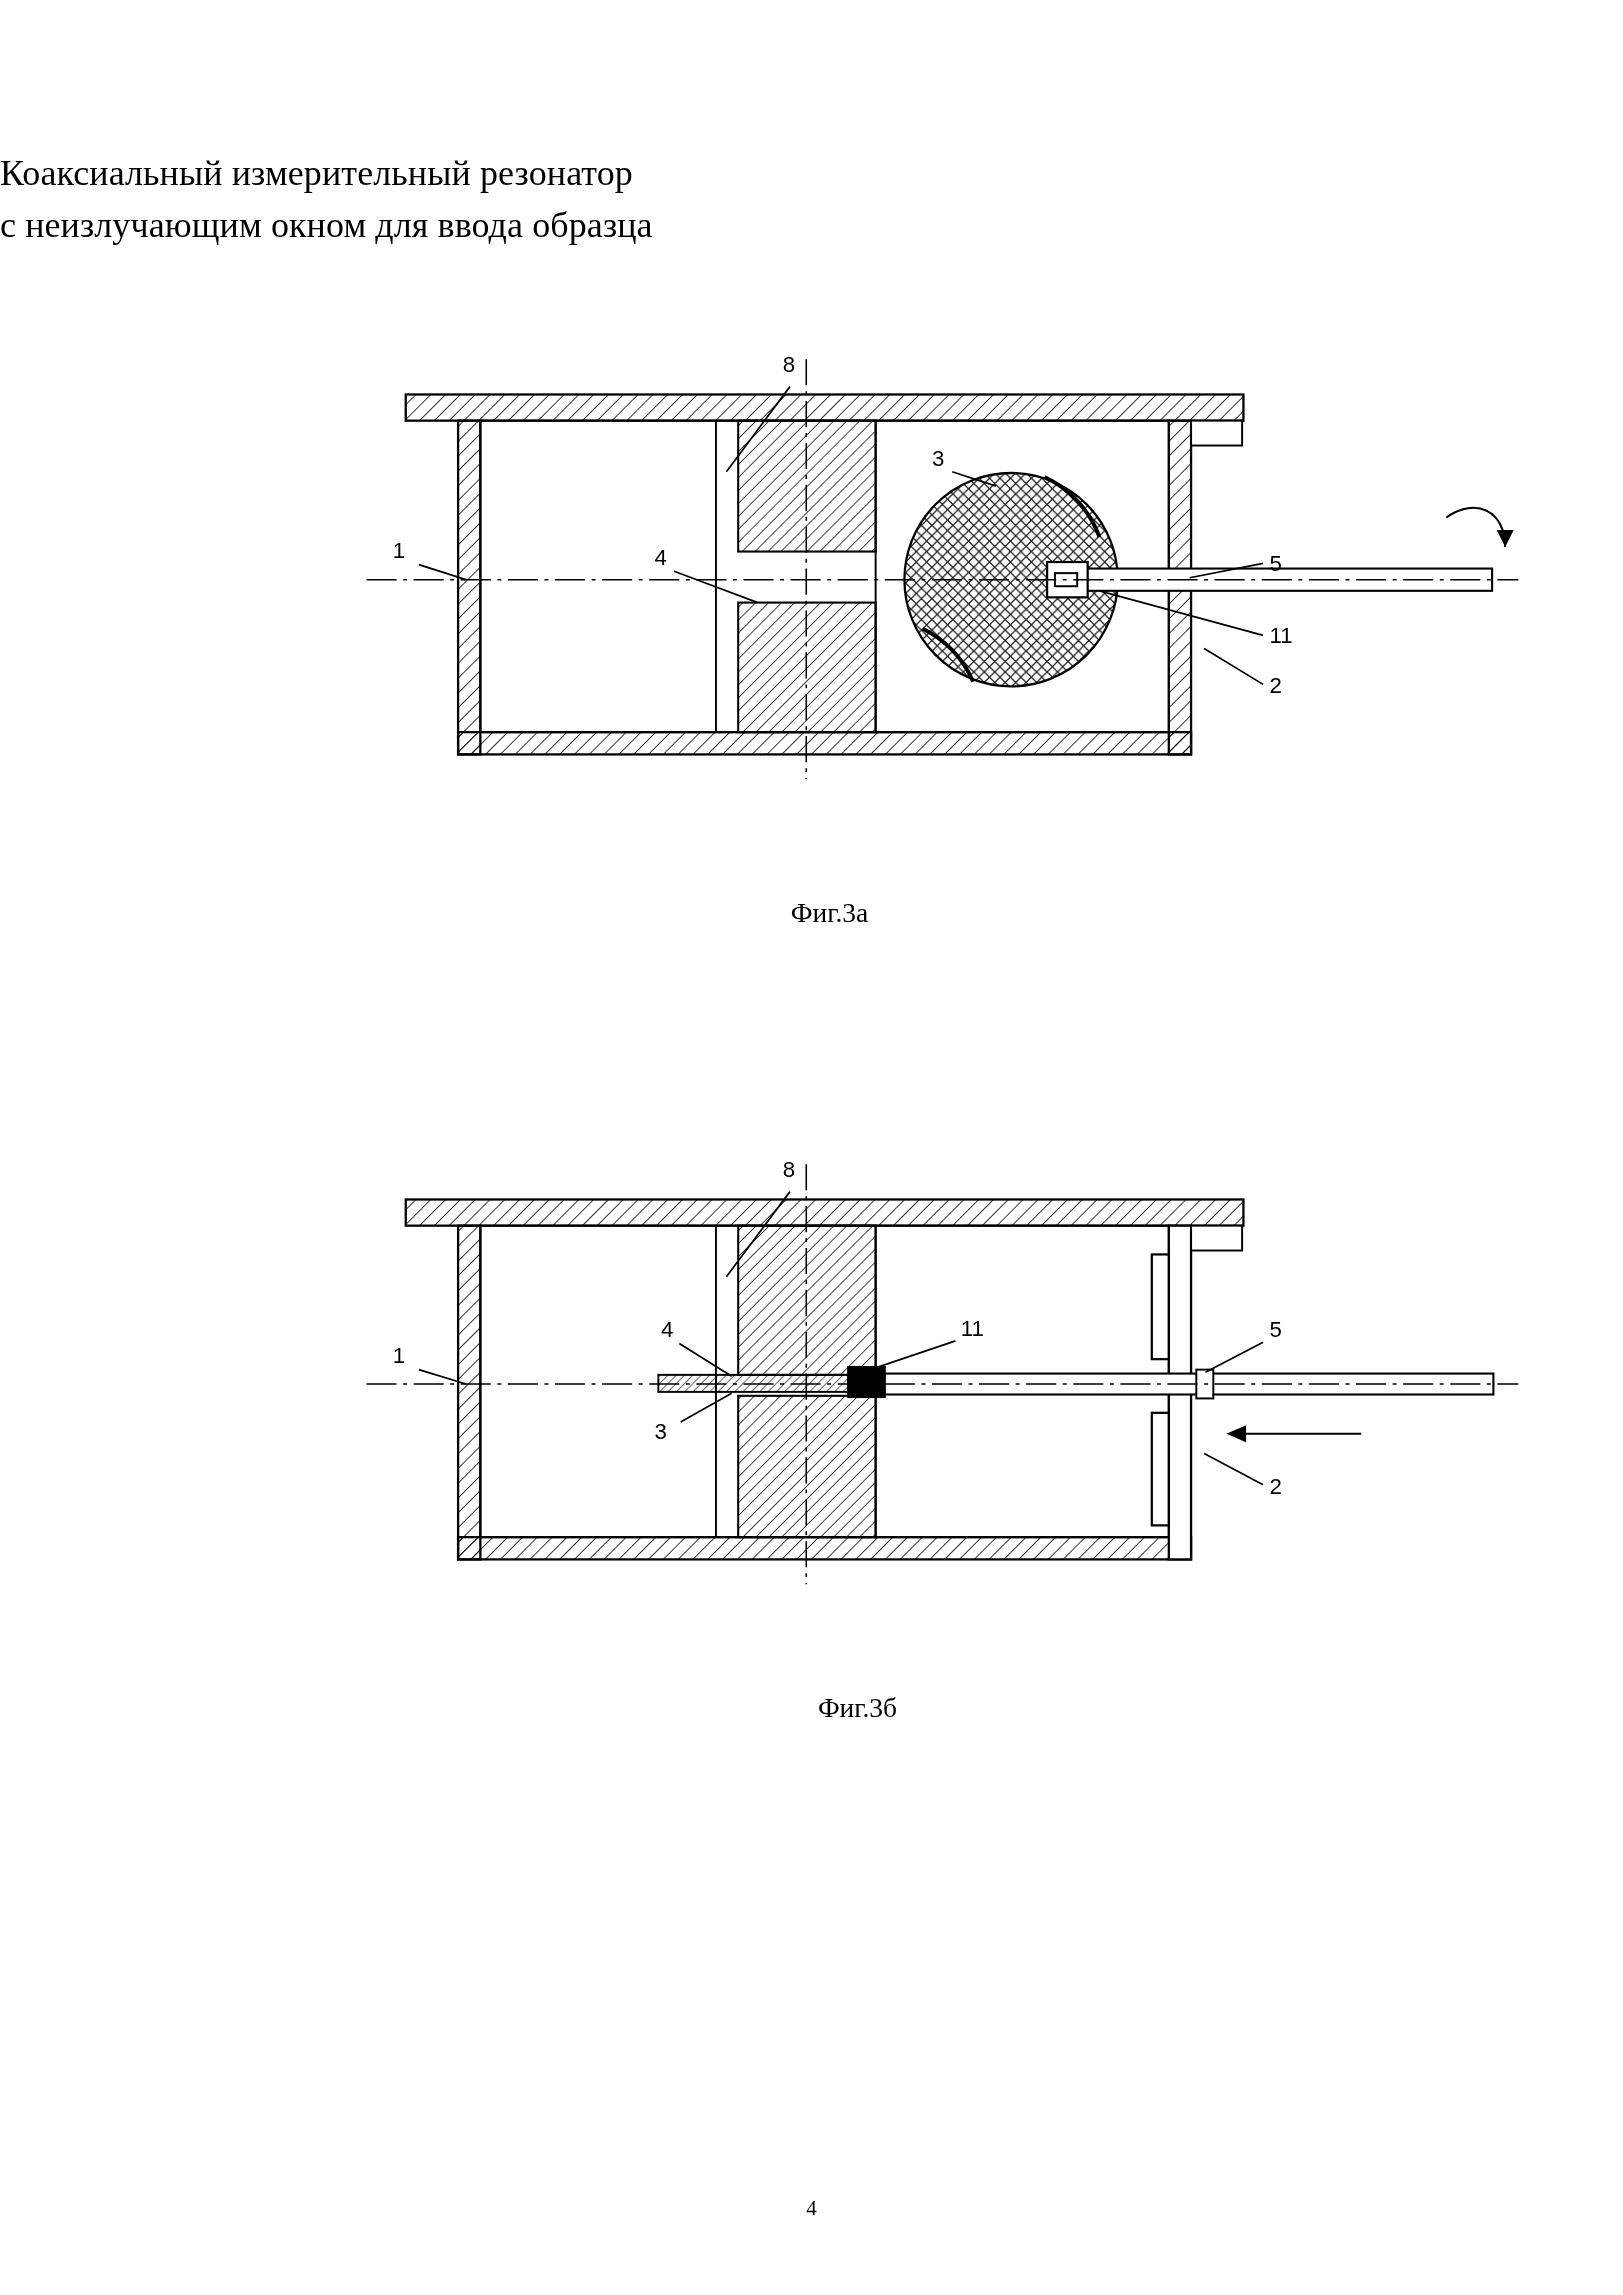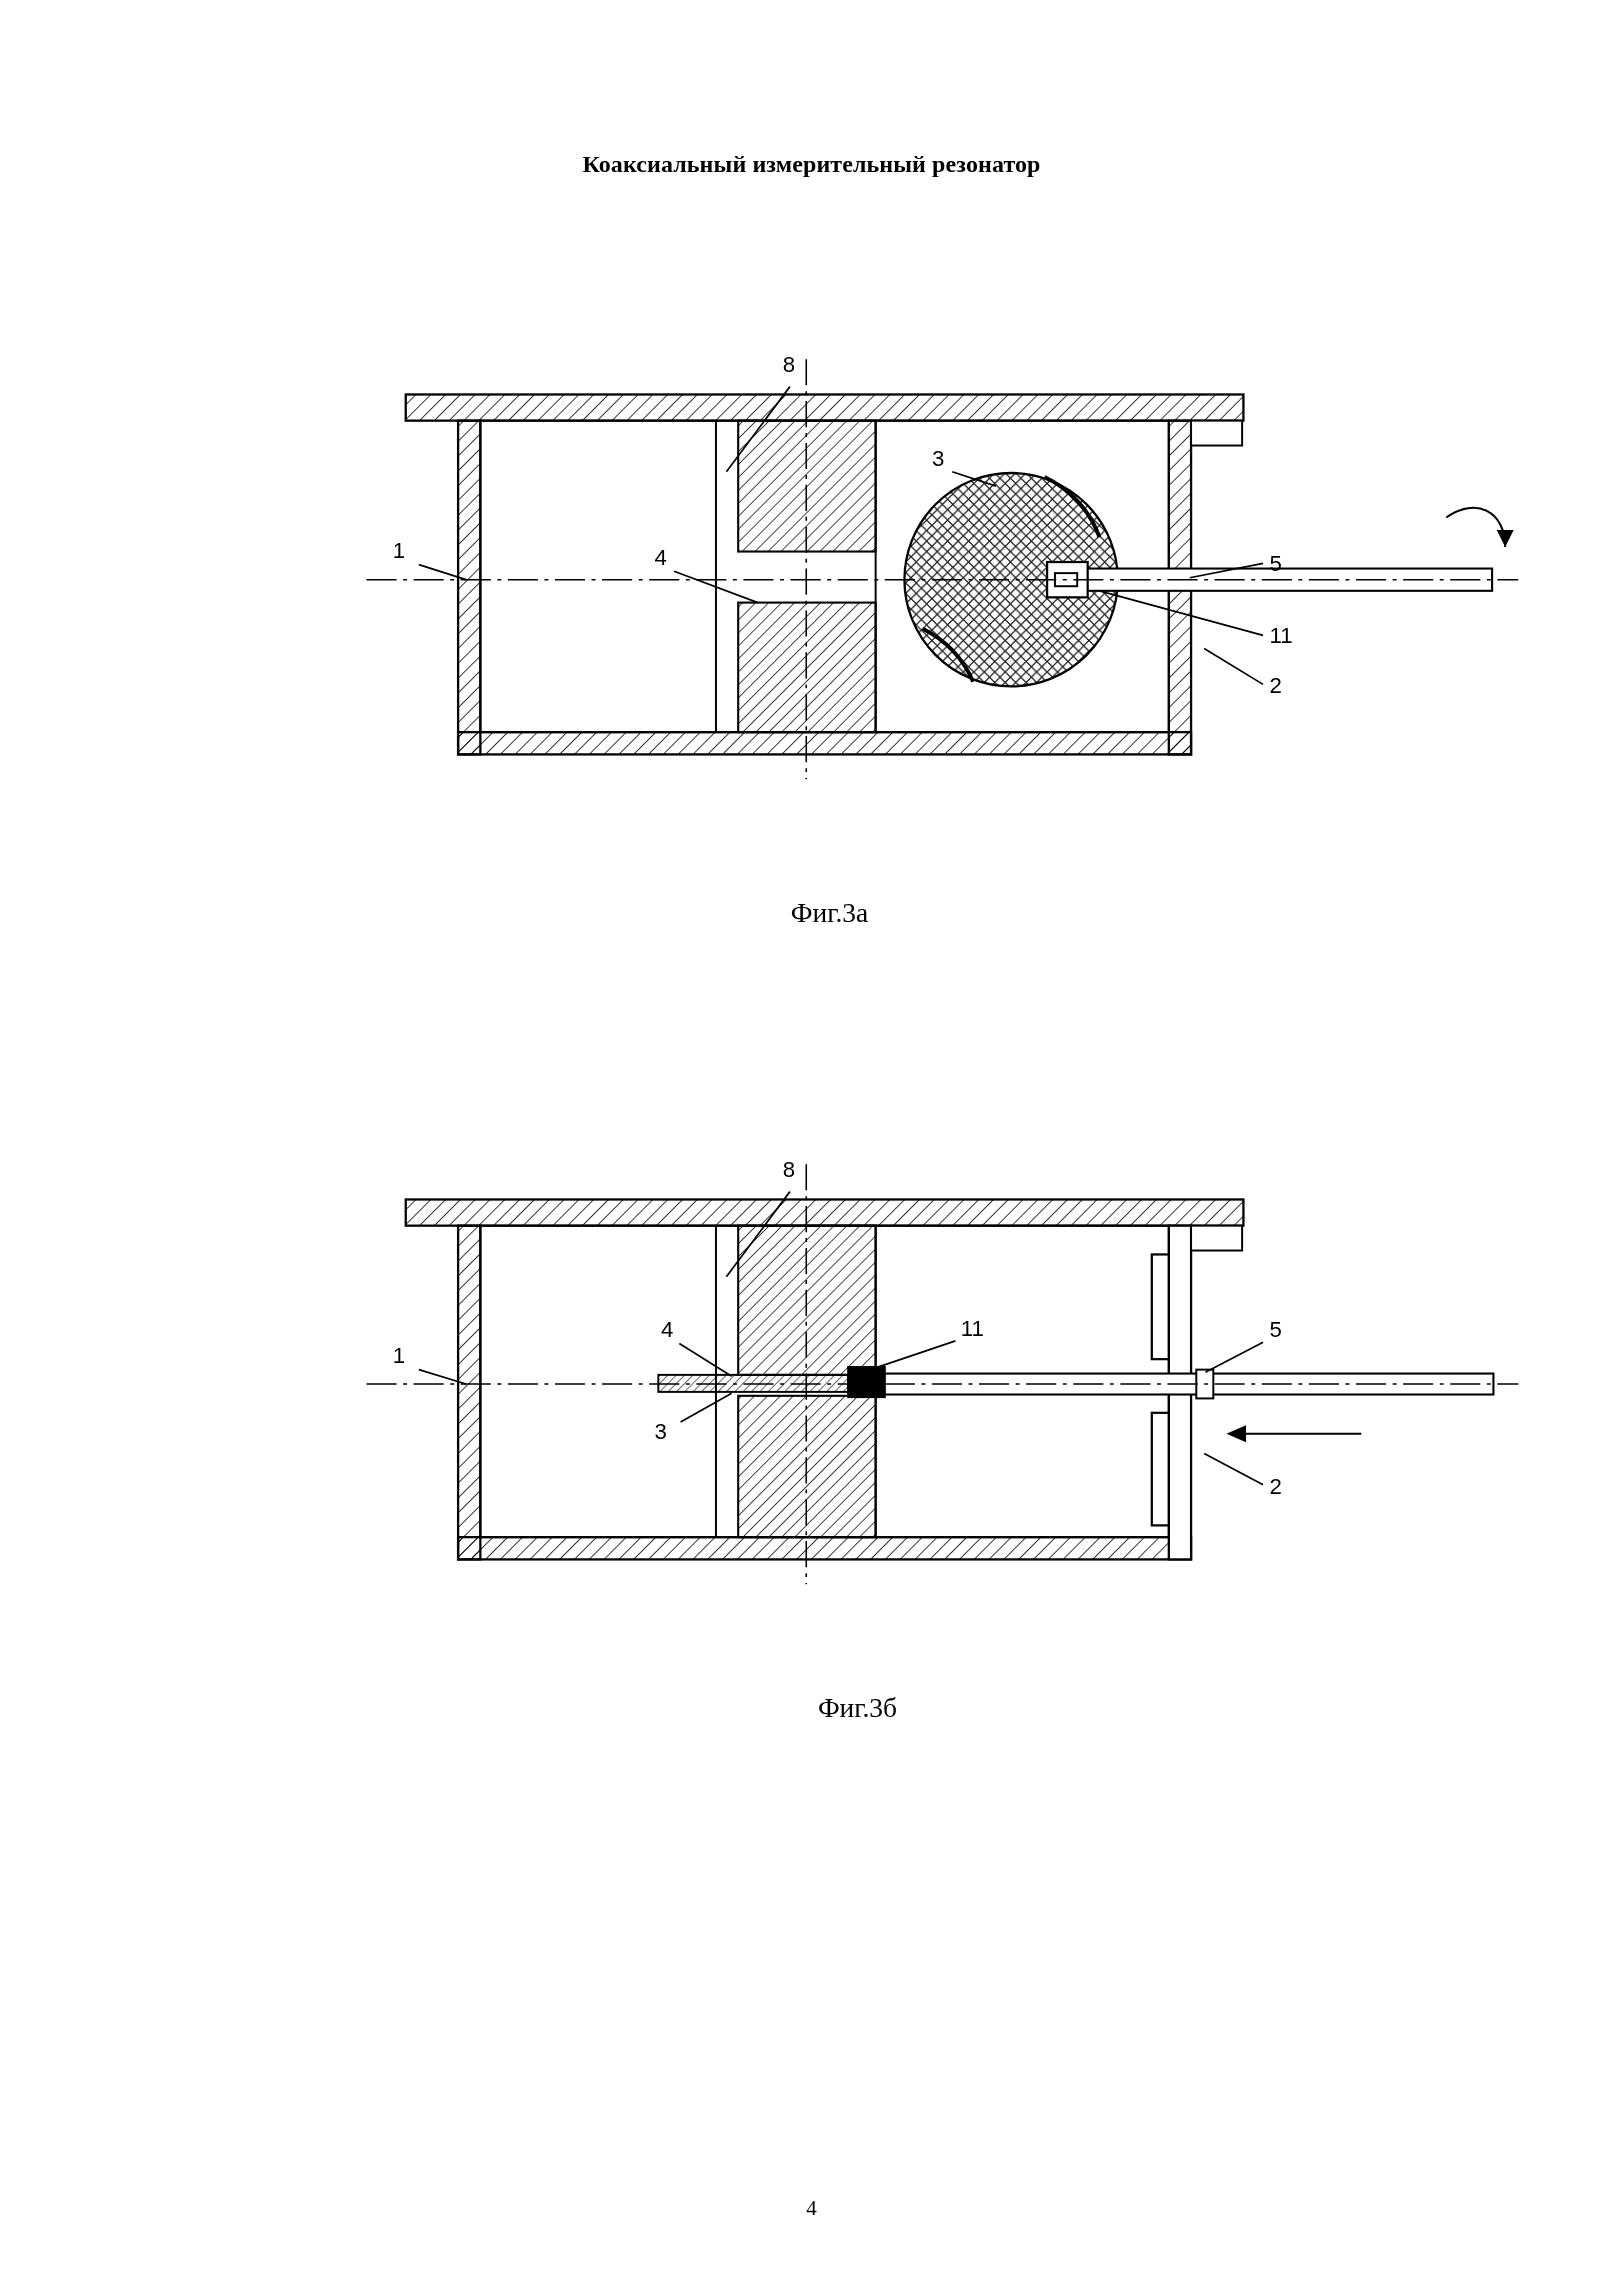--- a/index.html
+++ b/index.html
@@ -17,25 +17,24 @@
   }
   .page {
     position: absolute;
     inset: 0;
   }
   .title-block {
     position: absolute;
     top: 147px;
     left: 0;
     width: 1623px;
-    text-align: center;
-    font-size: 24px;
+    text-align: left;
+    font-size: 36px;
     line-height: 1.45;
     font-family: "Liberation Serif", serif;
-    font-weight: bold;
   }
   .title-line {
     display: block;
     letter-spacing: 0.1px;
   }
   .fig-caption {
     position: absolute;
     width: 1623px;
     left: 0;
     text-align: center;
@@ -67,20 +66,21 @@
     fill: #000000;
   }
 </style>
 </head>
 <body>
 
 <div class="page">
 
   <div class="title-block">
     <span class="title-line">Коаксиальный измерительный резонатор</span>
+    <span class="title-line">с неизлучающим окном для ввода образца</span>
   </div>
 
   <div class="figure" id="figure-a">
     <svg width="1623" height="537" viewBox="0 0 2480 820" xmlns="http://www.w3.org/2000/svg">
       <defs>
         <pattern id="hatch" width="14" height="14" patternTransform="rotate(45)" patternUnits="userSpaceOnUse">
           <line x1="0" y1="0" x2="0" y2="14" stroke="#000" stroke-width="2.2"></line>
         </pattern>
         <pattern id="hatch2" width="16" height="16" patternTransform="rotate(45)" patternUnits="userSpaceOnUse">
           <line x1="0" y1="0" x2="0" y2="16" stroke="#000" stroke-width="2.4"></line>

